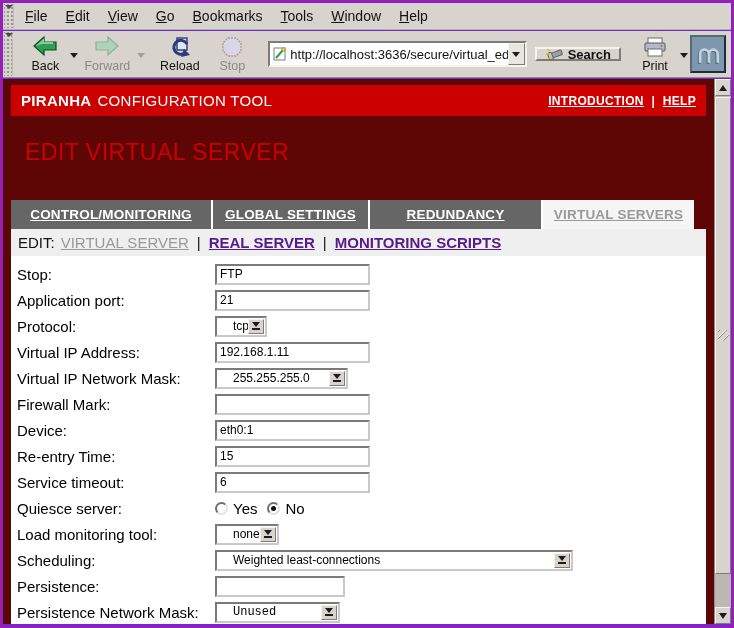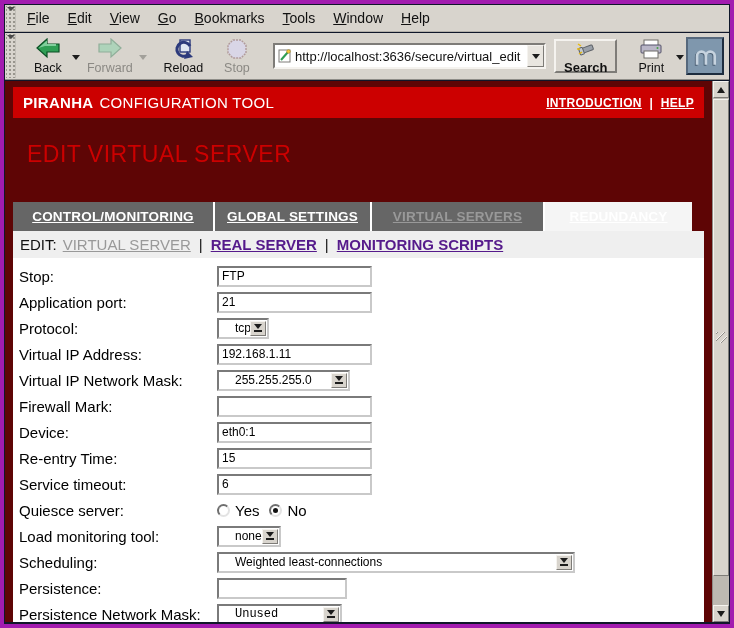--- a/index.html
+++ b/index.html
@@ -1,19 +1,19 @@
 <!DOCTYPE html>
 <html><head>
 <meta charset="utf-8">
 <style>
   * { margin:0; padding:0; box-sizing:border-box; }
   html,body { background:#b0aca4; }
   body { font-family:"Liberation Sans", sans-serif; }
-  .window { position:relative; width:734px; height:628px; background:#0f172a;
-            border:4px solid #a21caf; overflow:hidden; }
+  .window { position:relative; width:734px; height:628px; background:#6d28d9;
+            border:2px solid #a21caf; overflow:hidden; }
 
   
   .menubar { position:absolute; top:1px; left:1px; right:1px; height:27px;
              display:flex; align-items:center; border-bottom:1px solid #b3b0a9; background:#d8d4cd; }
   .grippy { width:10px; align-self:stretch; margin:1px 2px 1px 1px; position:relative;
             background-image:radial-gradient(#98958d 1px, transparent 1.1px);
             background-size:4px 4px; background-position:2px 6px; border-right:1px solid #c2bfb8; }
   .grippy::before { content:""; position:absolute; top:1px; left:1px; width:0; height:0;
             border-left:4px solid transparent; border-right:4px solid transparent; border-top:4px solid #4a4a4a; }
   .menu-item { font-size:14px; color:#111; padding:4px 9px; cursor:default; }
@@ -32,22 +32,22 @@
   .tri { width:0; height:0; border-left:4px solid transparent; border-right:4px solid transparent; border-top:5px solid #1c1c1c; }
   .tri.dim { border-top-color:#a2a09a; }
 
   .urlbox { display:flex; align-items:center; height:26px; width:276px; margin-left:14px;
             border:2px solid; border-color:#7e7c78 #f5f3ef #f5f3ef #7e7c78; background:#fff; }
   .url-icon { padding:0 2px; display:flex; }
   .url-input { flex:1; min-width:0; border:none; outline:none; font:13px "Liberation Sans", sans-serif; color:#111; background:#fff; }
   .url-combo { width:17px; align-self:stretch; display:flex; align-items:center; justify-content:center;
                background:#e9e6e0; border:1px solid; border-color:#f5f3ef #7e7c78 #7e7c78 #f5f3ef; }
 
-  .search-btn { display:flex; align-items:center; gap:3px; height:34px; margin-left:8px; padding:0 8px;
-                background:#d8d4cd; border:2px solid; border-color:#f5f3ef #7e7c78 #7e7c78 #f5f3ef;flex-direction:column; }
+  .search-btn { display:flex; align-items:center; gap:3px; height:14px; margin-left:8px; padding:0 8px;
+                background:#d8d4cd; border:2px solid; border-color:#f5f3ef #7e7c78 #7e7c78 #f5f3ef; }
   .search-label { font-size:13px; font-weight:bold; color:#111; }
   .logo { width:38px; height:38px; margin-left:auto; margin-right:5px; border:2px solid;
           border-color:#56687c #1d2c3e #1d2c3e #56687c; background:#7f97ad; display:flex; align-items:center; justify-content:center; }
 
   
   .viewport { position:absolute; top:77px; left:1px; right:1px; bottom:2px; background:#5e0505; overflow:hidden; }
   .page { position:absolute; left:0; top:0; right:17px; bottom:0; }
 
   .redbar { position:absolute; left:8px; right:8px; top:6px; height:31px; background:#cc0000;
             color:#fff; display:flex; align-items:center; padding:0 10px; }
@@ -243,25 +243,25 @@
 
       <div class="page-title">EDIT VIRTUAL SERVER</div>
 
       <div class="tabs" id="tabs">
           <div class="tab">
             <span class="tab-label">CONTROL/MONITORING</span>
           </div>
           <div class="tab">
             <span class="tab-label">GLOBAL SETTINGS</span>
           </div>
+          <div class="tab">
+            <span class="tab-label">REDUNDANCY</span>
+          </div>
           <div class="tab active">
             <span class="tab-label">VIRTUAL SERVERS</span>
-          </div>
-          <div class="tab">
-            <span class="tab-label">REDUNDANCY</span>
           </div>
         </div>
 
       <div class="content-white">
         <div class="subnav">
           <span class="prefix">EDIT:</span>
           <span id="subnav-links" style="display:flex; align-items:center;">
               <a class="subnav-current">VIRTUAL SERVER</a>
               <span class="sep">|</span>
               <a class="subnav-link">REAL SERVER</a>

